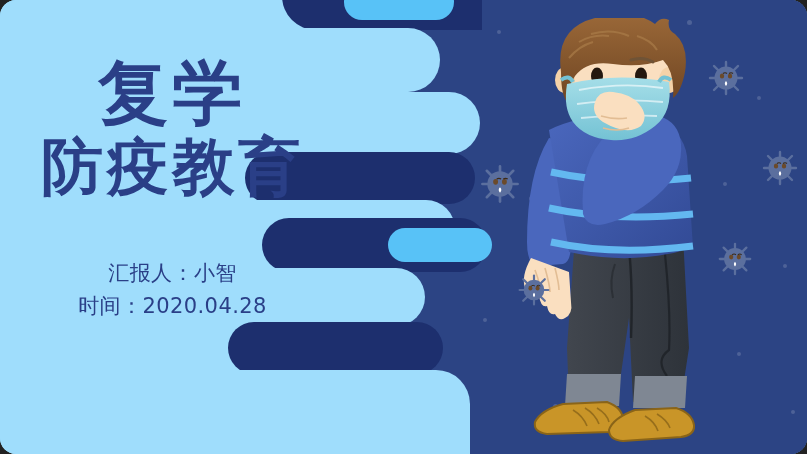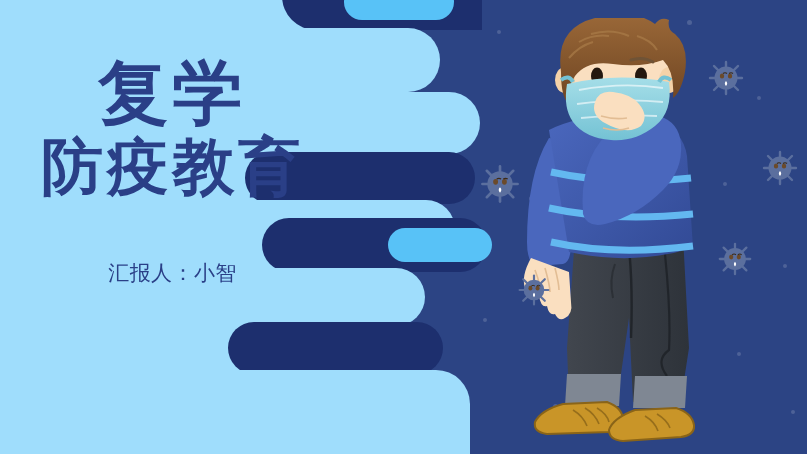--- a/index.html
+++ b/index.html
@@ -4,20 +4,21 @@
 <style>
   html,body{margin:0;padding:0;background:#222;}
   *{box-sizing:border-box;}
 
   #slide{
     position:relative;
     width:807px;height:454px;
     overflow:hidden;
     font-family:"Liberation Sans","DejaVu Sans",sans-serif;
     background:#9fddfc;
+    border-radius:16px;
   }
 
   
   .dark-panel{
     position:absolute;top:0;right:0;
     width:420px;height:454px;
     background:#1d2f6e;
   }
   .dark-circle{
     position:absolute;
@@ -142,20 +143,21 @@
 
     <div class="pill-cyan" style="left:344px;top:-16px;width:110px;height:36px;"></div>
     <div class="pill-cyan" style="left:388px;top:228px;width:104px;height:34px;"></div>
   </div>
 
   <div class="text-block">
     <div class="title-line title-1">复学</div>
     <div class="title-line title-2">防疫教育</div>
     <div class="sub-block">
       <div class="sub-line">汇报人：小智</div>
+      <div class="sub-line">时间：2020.04.28</div>
     </div>
   </div>
 
   <div class="boy">
     <svg viewBox="0 0 250 436" xmlns="http://www.w3.org/2000/svg">
       <defs>
         <linearGradient id="hairG" x1="0" y1="0" x2="0" y2="1">
           <stop offset="0" stop-color="#9a6838"></stop>
           <stop offset="1" stop-color="#6f4522"></stop>
         </linearGradient>

